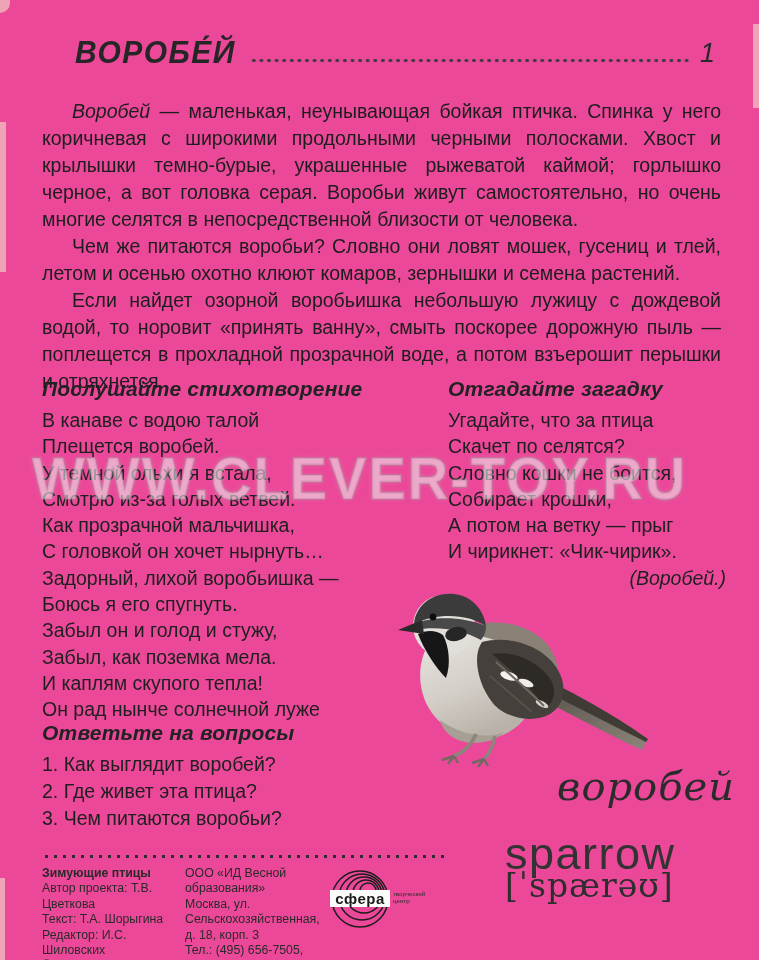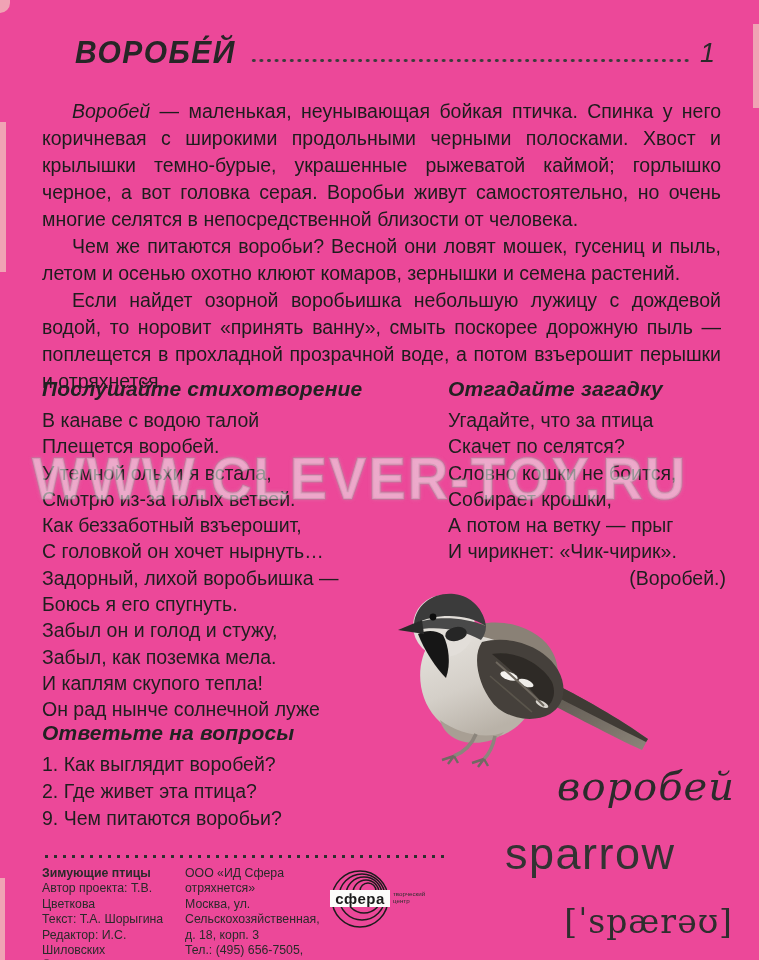--- a/index.html
+++ b/index.html
@@ -37,39 +37,39 @@
   .lead-italic { font-style:italic; }
 
   
   .sec-h {
     margin:0 0 6px 0; font-style:italic; font-weight:700; font-size:21px;
     color:#222; letter-spacing:.2px;
   }
   .poem { position:absolute; left:42px; top:377px; width:385px; }
   .poem .line, .riddle .line { font-size:19.5px; line-height:26.3px; }
   .riddle { position:absolute; left:448px; top:377px; width:292px; }
-  .answer { text-align:right; padding-right:14px; font-size:19.5px; line-height:26.3px; }
+  .answer { font-style:italic; text-align:right; padding-right:14px; font-size:19.5px; line-height:26.3px; }
   .questions { position:absolute; left:42px; top:721px; width:385px; }
   .questions .line { font-size:19.5px; line-height:27px; }
 
   
   .bird { position:absolute; left:396px; top:584px; width:264px; height:186px; }
 
   
   .cursive {
     position:absolute; left:545px; top:763px; width:190px; text-align:right;
     font-family:"DejaVu Serif", serif; font-style:italic; font-weight:400;
     font-size:40px; color:#2b2b2b; letter-spacing:1px;
   }
   .english {
     position:absolute; left:505px; top:828px; width:228px; 
     font-size:45px; letter-spacing:1.5px; color:#333; font-weight:400;
   }
   .transcription {
-    position:absolute; left:505px; top:902px; width:228px; text-align:right;
+    position:absolute; left:505px; top:866px; width:228px; text-align:left;
     font-family:"DejaVu Serif", serif; font-size:33px; color:#2e2e2e; letter-spacing:1px;
   }
 
   
   .watermark {
     position:absolute; left:32px; top:446px; width:715px; z-index:6;
     font-weight:700; font-size:56px; letter-spacing:2px; white-space:nowrap;
     color:rgba(255,255,255,0.40); -webkit-text-stroke:2px rgba(150,150,150,0.30);
     text-shadow:0 0 4px rgba(200,200,200,0.35);
     pointer-events:none; transform:scaleY(1.05);
@@ -100,32 +100,32 @@
   <div class="pink-edge pe-tr"></div>
 
   <header class="titlebar">
     <h1 class="title">ВОРОБЕ́Й</h1>
     <div class="leader"></div>
     <div class="pagenum">1</div>
   </header>
 
   <section class="intro">
     <p class="para"><span class="lead-italic">Воробей</span><span> — маленькая, неунывающая бойкая птичка. Спинка у него коричневая с широкими продольными черными полосками. Хвост и крылышки темно-бурые, украшенные рыжеватой каймой; горлышко черное, а вот головка серая. Воробьи живут самостоятельно, но очень многие селятся в непосредственной близости от человека.</span></p>
-    <p class="para">Чем же питаются воробьи? Весной они ловят мошек, гусениц и пыль, летом и осенью охотно клюют комаров, зернышки и семена растений.</p>
+    <p class="para">Чем же питаются воробьи? Словно они ловят мошек, гусениц и тлей, летом и осенью охотно клюют комаров, зернышки и семена растений.</p>
     <p class="para">Если найдет озорной воробьишка небольшую лужицу с дождевой водой, то норовит «принять ванну», смыть поскорее дорожную пыль — поплещется в прохладной прозрачной воде, а потом взъерошит перышки и отряхнется.</p>
   </section>
 
   <section class="poem">
     <h2 class="sec-h">Послушайте стихотворение</h2>
     <div>
         <div class="line">В канаве с водою талой</div>
         <div class="line">Плещется воробей.</div>
         <div class="line">У темной ольхи я встала,</div>
         <div class="line">Смотрю из-за голых ветвей.</div>
-        <div class="line">Как беззаботный взъерошит,</div>
+        <div class="line">Как прозрачной мальчишка,</div>
         <div class="line">С головкой он хочет нырнуть…</div>
         <div class="line">Задорный, лихой воробьишка —</div>
         <div class="line">Боюсь я его спугнуть.</div>
         <div class="line">Забыл он и голод и стужу,</div>
         <div class="line">Забыл, как поземка мела.</div>
         <div class="line">И каплям скупого тепла!</div>
         <div class="line">Он рад нынче солнечной луже</div>
       </div>
   </section>
 
@@ -140,21 +140,21 @@
         <div class="line">И чирикнет: «Чик-чирик».</div>
       </div>
     <div class="answer">(Воробей.)</div>
   </section>
 
   <section class="questions">
     <h2 class="sec-h">Ответьте на вопросы</h2>
     <div>
         <div class="line">1. Как выглядит воробей?</div>
         <div class="line">2. Где живет эта птица?</div>
-        <div class="line">9. Чем питаются воробьи?</div>
+        <div class="line">3. Чем питаются воробьи?</div>
       </div>
   </section>
 
   <div class="bird">
     <svg viewBox="0 0 264 186" width="264" height="186" xmlns="http://www.w3.org/2000/svg">
       <defs>
         <filter id="soft" x="-10%" y="-10%" width="120%" height="120%">
           <feGaussianBlur stdDeviation="0.7"></feGaussianBlur>
         </filter>
         <linearGradient id="breast" x1="0" y1="0" x2="0.4" y2="1">
@@ -220,21 +220,21 @@
       <div class="fcol fcol-1">
         <div class="fbold">Зимующие птицы</div>
         <div>
             <div>Автор проекта: Т.В. Цветкова</div>
             <div>Текст: Т.А. Шорыгина</div>
             <div>Редактор: И.С. Шиловских</div>
             <div>© Т.В. Цветкова, 2024</div>
           </div>
       </div>
       <div class="fcol fcol-2">
-          <div>ООО «ИД Сфера отряхнется»</div>
+          <div>ООО «ИД Весной образования»</div>
           <div>Москва, ул. Сельскохозяйственная,</div>
           <div>д. 18, корп. 3</div>
           <div>Тел.: (495) 656-7505, 656-7205</div>
         </div>
       <div class="logo">
         <svg viewBox="0 0 100 64" width="100" height="64" xmlns="http://www.w3.org/2000/svg">
           <g stroke="#1c1c1c" fill="none" stroke-width="1.5">
             <circle cx="31" cy="31" r="28"></circle>
             <circle cx="33" cy="29" r="23"></circle>
             <circle cx="35" cy="27" r="18"></circle>

